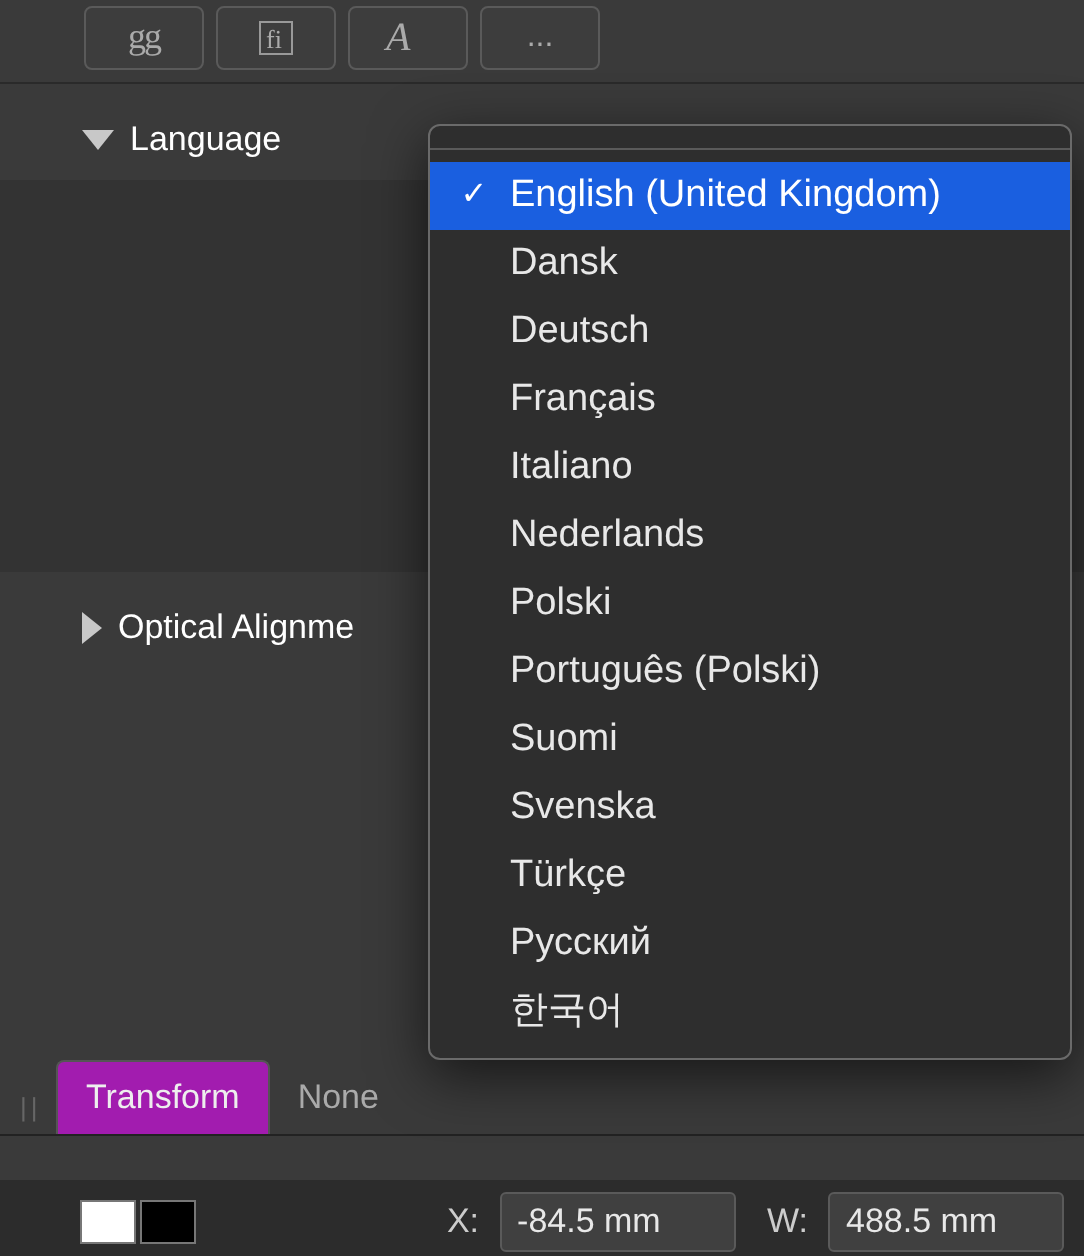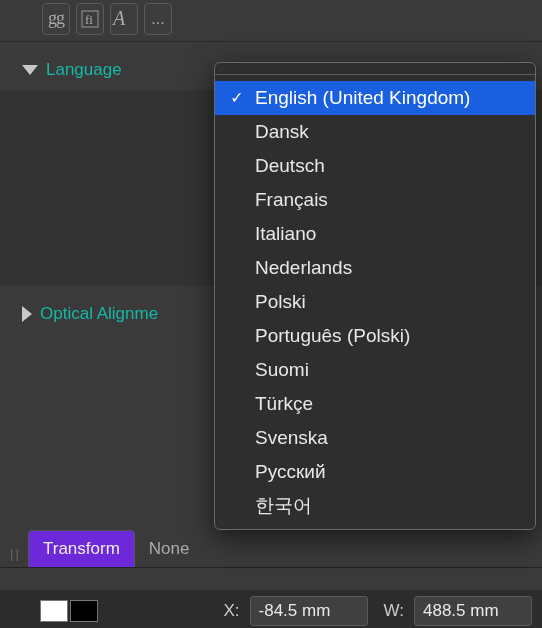--- a/index.html
+++ b/index.html
@@ -17,21 +17,21 @@
   
   .toolbar {
     display: flex;
     gap: 6px;
     padding: 2px 42px 6px 42px;
     align-items: center;
     border-bottom: 1px solid #2a2a2a;
     height: 42px;
   }
   .tool-btn {
-    width: 28px;
+    width: 60px;
     height: 32px;
     border: 1px solid #5a5a5a;
     border-radius: 4px;
     background: #3d3d3d;
     display: flex;
     align-items: center;
     justify-content: center;
     color: #aaa;
     font-family: Georgia, "Times New Roman", serif;
   }
@@ -42,21 +42,22 @@
 
   
   .panel {
     padding: 0;
   }
   .section-header {
     display: flex;
     align-items: center;
     gap: 8px;
     padding: 18px 22px 10px 22px;
-    color: #14b8a6;
+    color: #ffffff;
+    margin-left: 19px;
   }
   .disclosure {
     width: 0; height: 0;
     display: inline-block;
   }
   .disclosure.open {
     border-left: 8px solid transparent;
     border-right: 8px solid transparent;
     border-top: 10px solid #c8c8c8;
   }
@@ -98,21 +99,21 @@
     font-size: 13px;
     padding-bottom: 6px;
     letter-spacing: 2px;
   }
   .tab {
     padding: 8px 14px 8px 14px;
     color: #aaa;
     font-size: 17px;
   }
   .tab.active {
-    background: #6d28d9;
+    background: #a21caf;
     color: #eee;
     border-top: 1px solid #555;
     border-left: 1px solid #555;
     border-right: 1px solid #555;
     border-top-left-radius: 4px;
     border-top-right-radius: 4px;
   }
 
   
   .transform-row {
@@ -268,28 +269,28 @@
       <div class="popup-item">
         <span class="check"></span>
         <span>Português (Polski)</span>
       </div>
       <div class="popup-item">
         <span class="check"></span>
         <span>Suomi</span>
       </div>
       <div class="popup-item">
         <span class="check"></span>
+        <span>Svenska</span>
+      </div>
+      <div class="popup-item">
+        <span class="check"></span>
         <span>Türkçe</span>
       </div>
       <div class="popup-item">
         <span class="check"></span>
-        <span>Svenska</span>
-      </div>
-      <div class="popup-item">
-        <span class="check"></span>
         <span>Русский</span>
       </div>
       <div class="popup-item">
         <span class="check"></span>
         <span>한국어</span>
       </div>
     </div>
 </div>
 
 </body></html>

